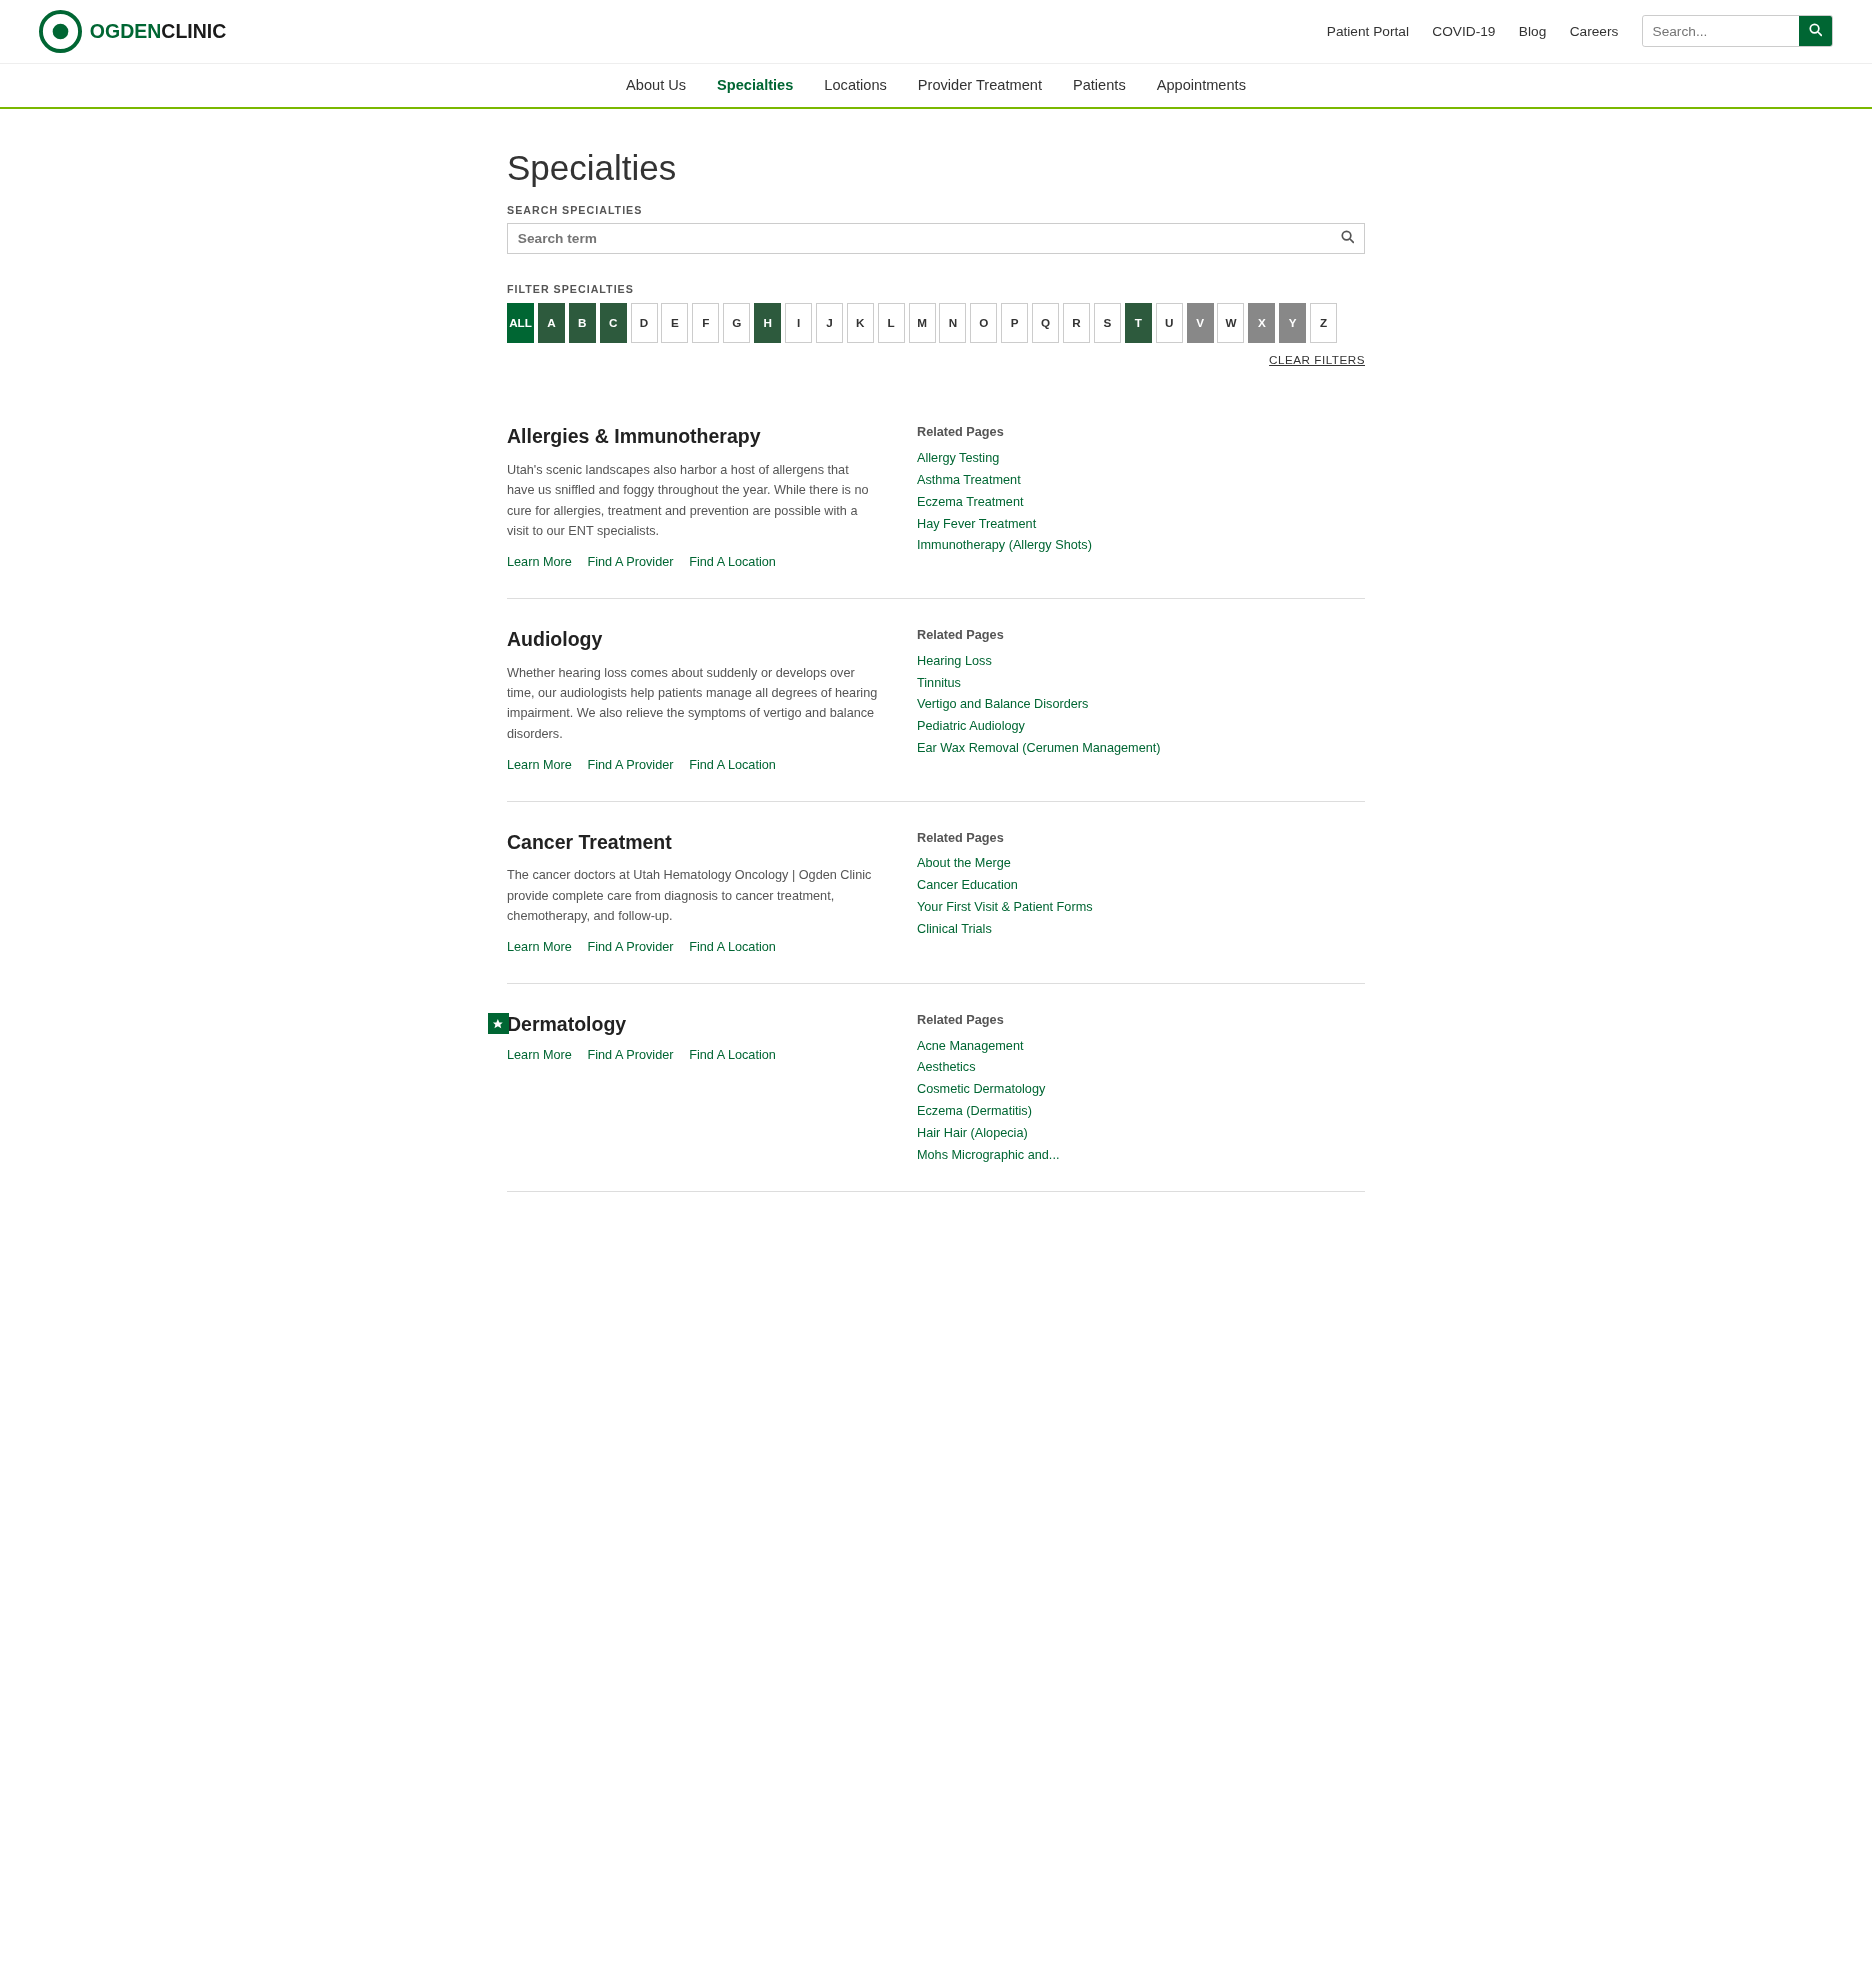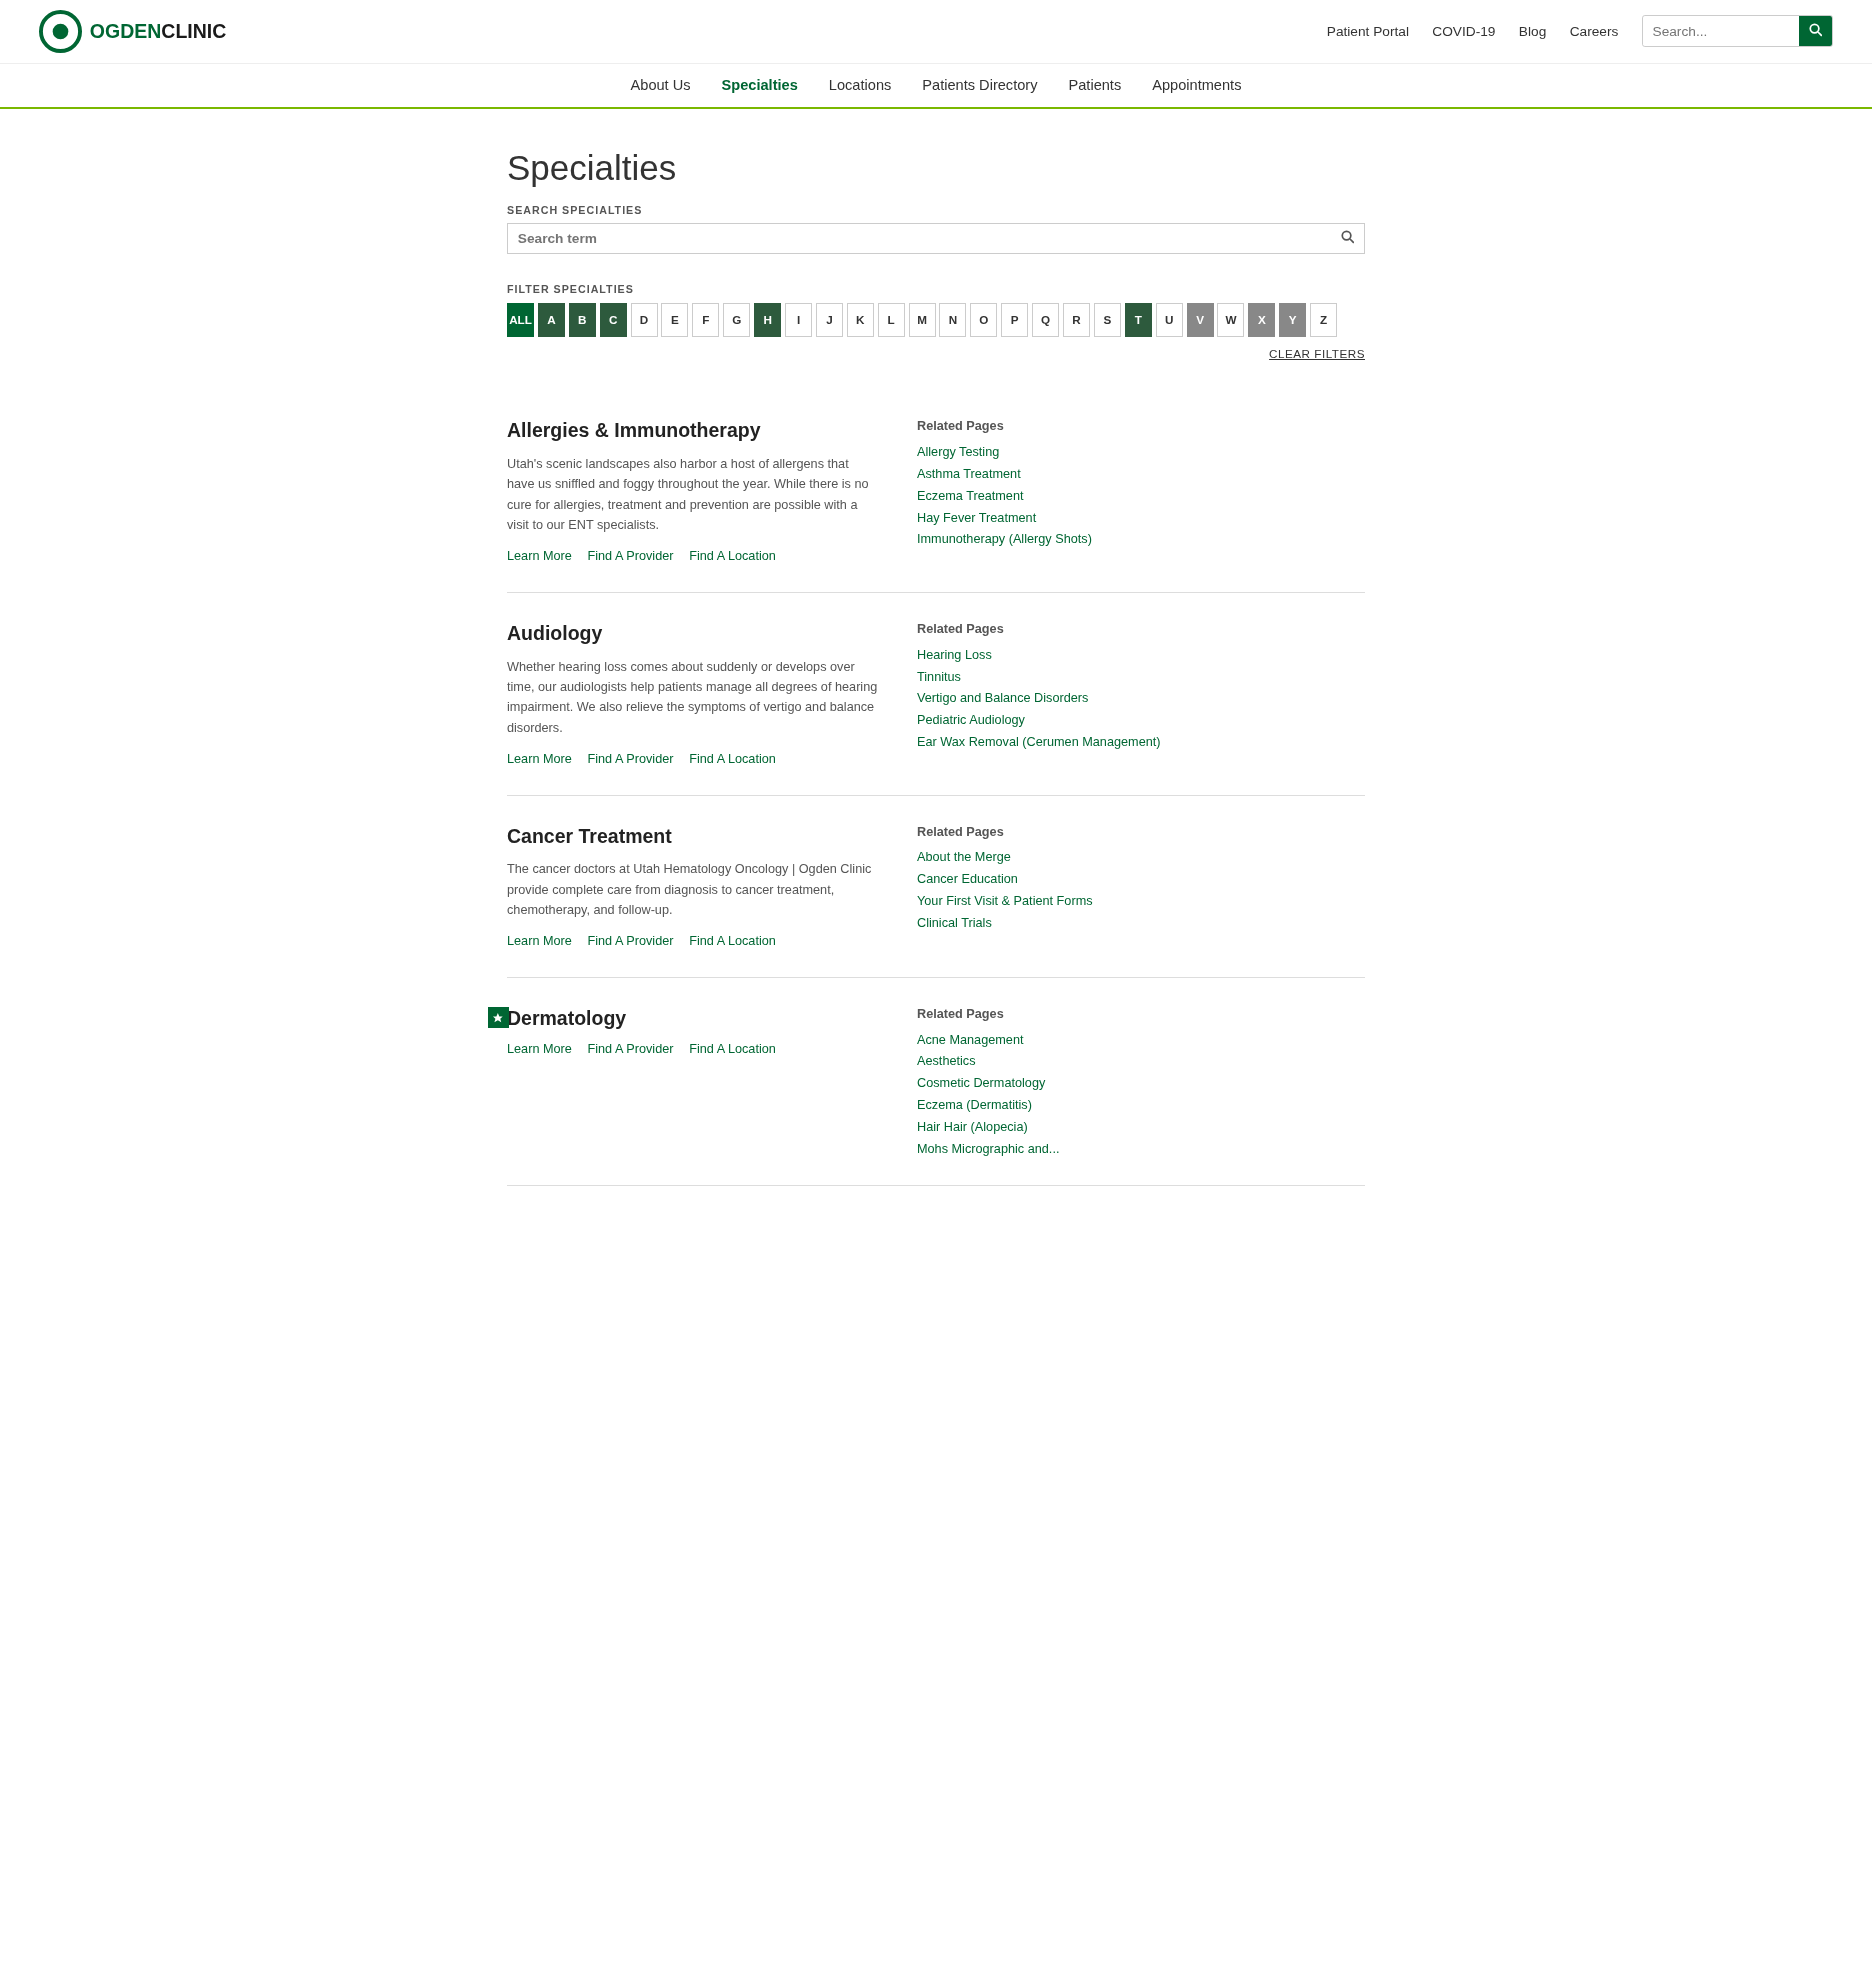--- a/index.html
+++ b/index.html
@@ -137,21 +137,21 @@
       margin-bottom: 29px;
     }
     .filter-buttons {
       display: flex;
       flex-wrap: wrap;
       gap: 3.9px;
       margin-top: 7.8px;
     }
     .filter-btn {
       width: 27px;
-      height: 34px;
+      height: 40px;
       display: flex;
       align-items: center;
       justify-content: center;
       border: 1px solid #ccc;
       background: white;
       font-size: 11.7px;
       font-weight: bold;
       color: #333;
       cursor: pointer;
       text-decoration: none;
@@ -287,21 +287,21 @@
         </svg>
       </button>
     </div>
   </div>
 </div>
 
 <nav class="main-nav">
   <a href="#">About Us</a>
   <a href="#" class="active">Specialties</a>
   <a href="#">Locations</a>
-  <a href="#">Patients Directory</a>
+  <a href="#">Provider Treatment</a>
   <a href="#">Patients</a>
   <a href="#">Appointments</a>
 </nav>
 
 <div class="page-content">
 
   <h1 class="page-title">Specialties</h1>
 
   <div class="filter-section">
     <div class="search-section-label">SEARCH SPECIALTIES</div>

